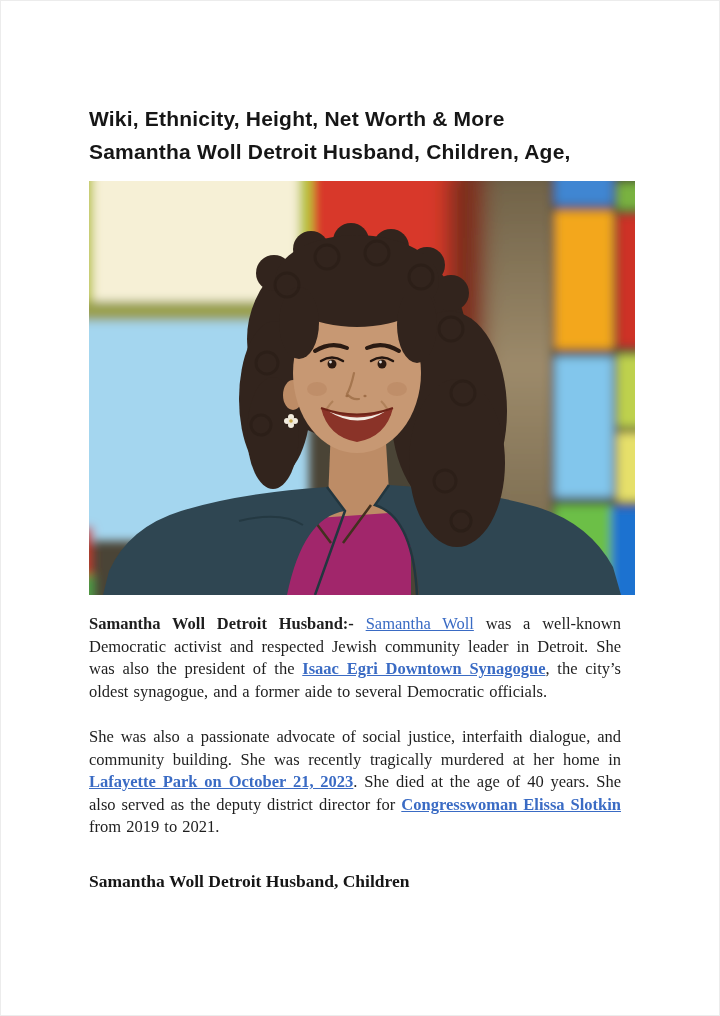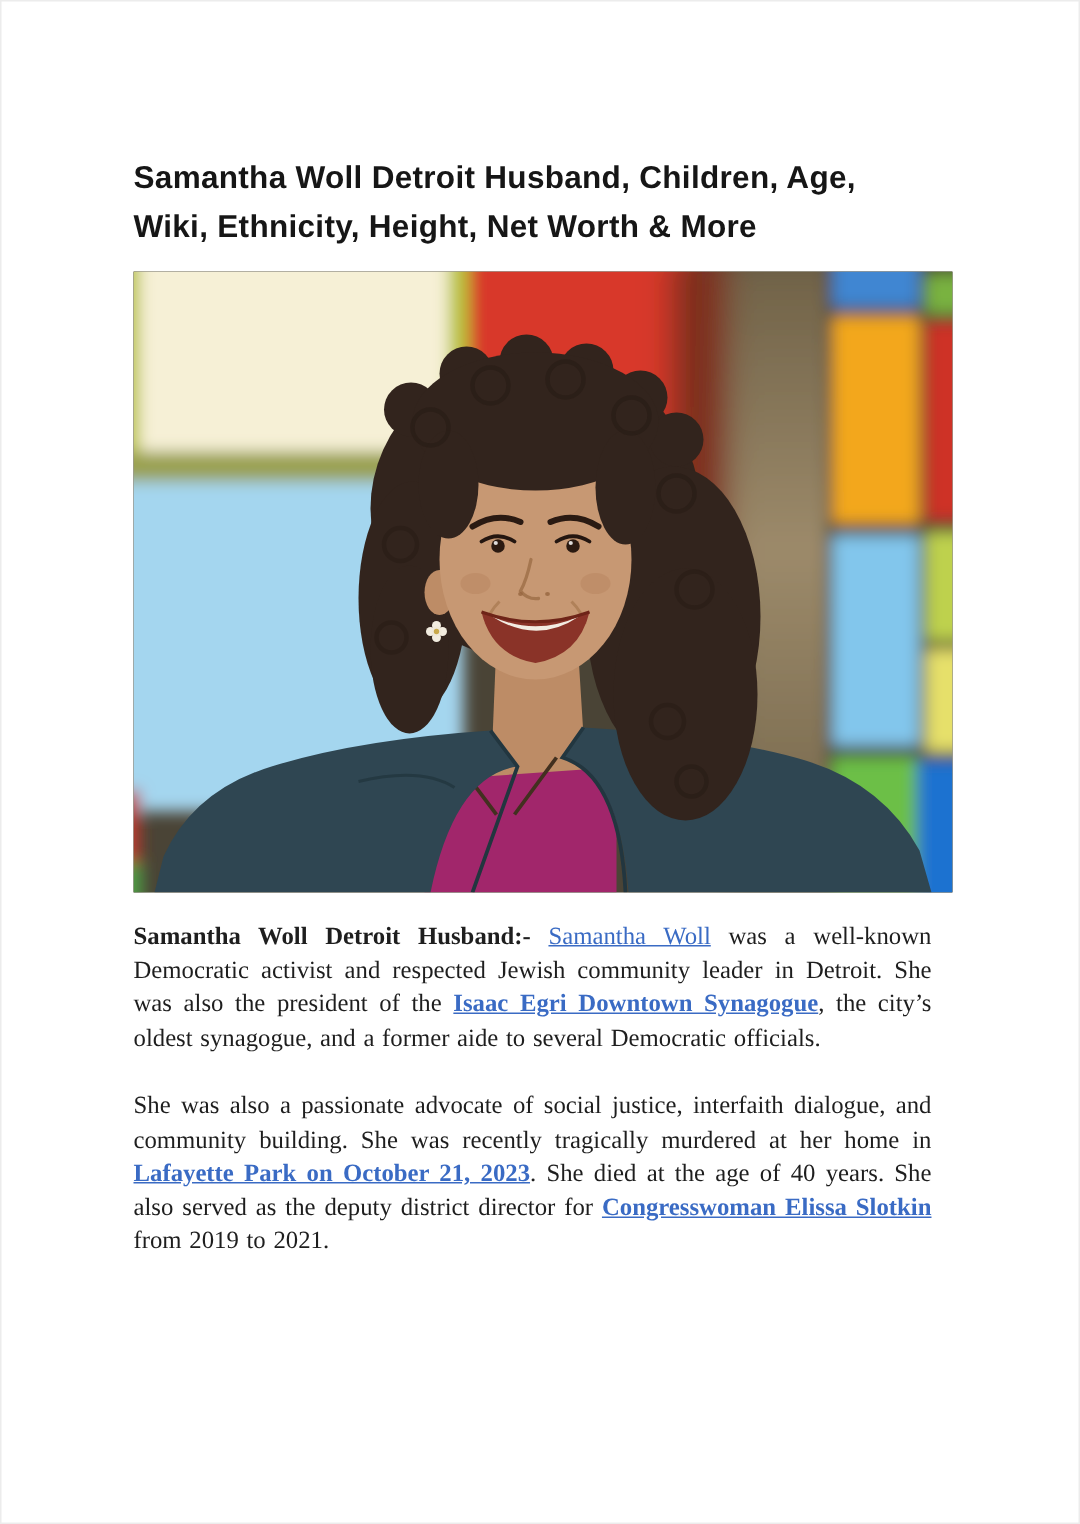--- a/index.html
+++ b/index.html
@@ -22,22 +22,22 @@
   .body-para .b{font-weight:700;}
   a.lnk{color:#3a6bc4;text-decoration:underline;cursor:pointer;}
   .subhead{margin:30px 0 0 0;font-size:17.5px;line-height:24px;font-weight:700;color:#161616;}
 </style>
 </head>
 <body>
 
 <div class="page">
 
   <h1 class="title">
+    <span class="tline">Wiki, Ethnicity, Height, Net Worth &amp; More</span>
     <span class="tline">Samantha Woll Detroit Husband, Children, Age,</span>
-    <span class="tline">Wiki, Ethnicity, Height, Net Worth &amp; More</span>
   </h1>
 
   <figure class="hero" role="img" aria-label="Smiling woman with dark curly hair wearing a dark teal blazer over a magenta top, standing in front of colorful stained glass windows">
     <svg viewBox="0 0 546 414" width="546" height="414">
       <defs>
         <filter id="b5" x="-20%" y="-20%" width="140%" height="140%">
             <feGaussianBlur stdDeviation="5"></feGaussianBlur>
           </filter>
         <filter id="b9" x="-30%" y="-30%" width="160%" height="160%">
             <feGaussianBlur stdDeviation="9"></feGaussianBlur>
@@ -150,14 +150,15 @@
           <circle cx="372" cy="340" r="10"></circle>
         </g>
       </g>
     </svg>
   </figure>
 
   <p class="body-para"><span class="b">Samantha Woll Detroit Husband:- </span><a href="#" class="lnk">Samantha Woll</a><span> was a well-known Democratic activist and respected Jewish community leader in Detroit. She was also the president of the </span><a href="#" class="lnk b">Isaac Egri Downtown Synagogue</a><span>, the city’s oldest synagogue, and a former aide to several Democratic officials.</span></p>
 
   <p class="body-para"><span>She was also a passionate advocate of social justice, interfaith dialogue, and community building. She was recently tragically murdered at her home in </span><a href="#" class="lnk b">Lafayette Park on October 21, 2023</a><span>. She died at the age of 40 years. She also served as the deputy district director for </span><a href="#" class="lnk b">Congresswoman Elissa Slotkin</a><span> from 2019 to 2021.</span></p>
 
+  <h2 class="subhead">Samantha Woll Detroit Husband, Children</h2>
 
 </div>
 
 </body></html>

